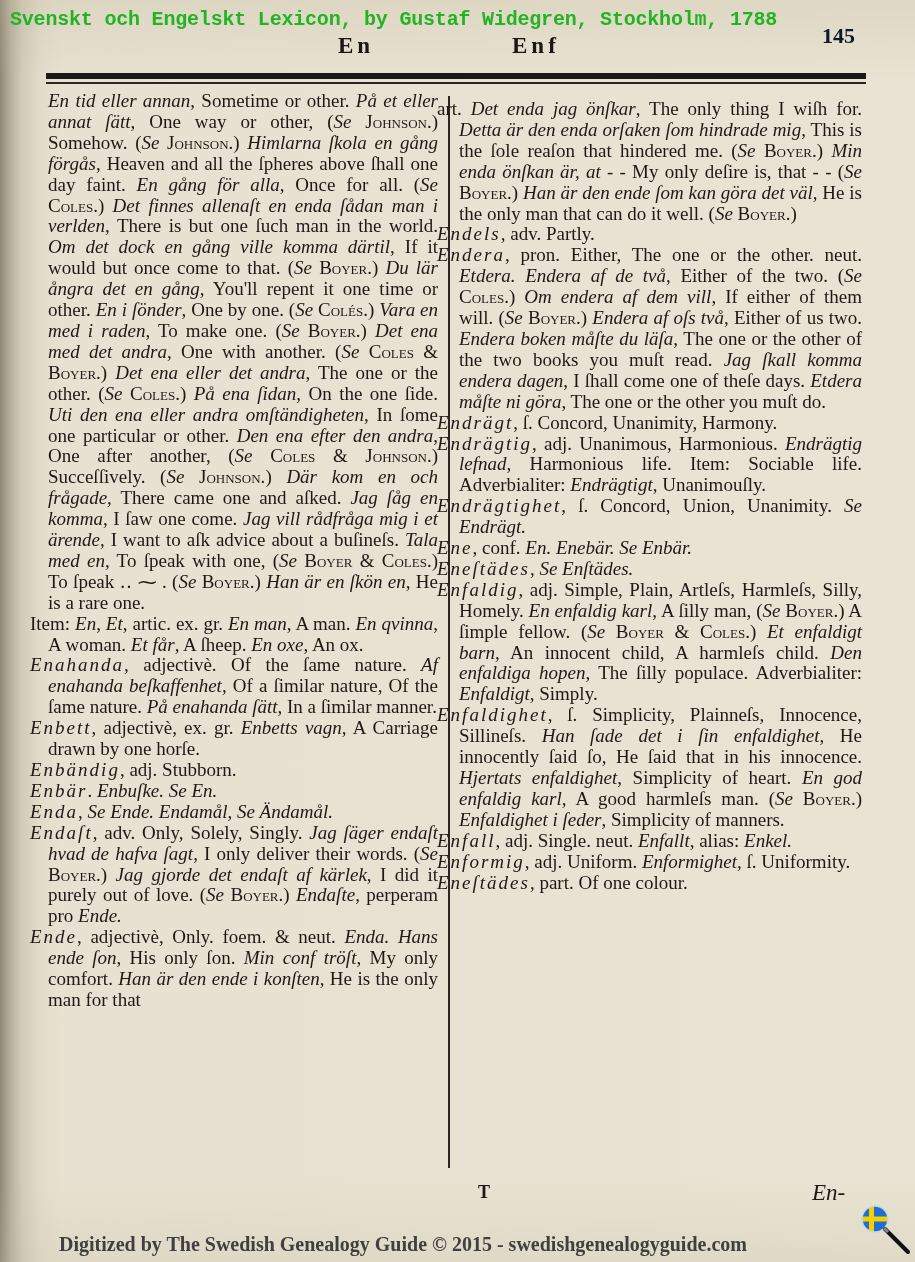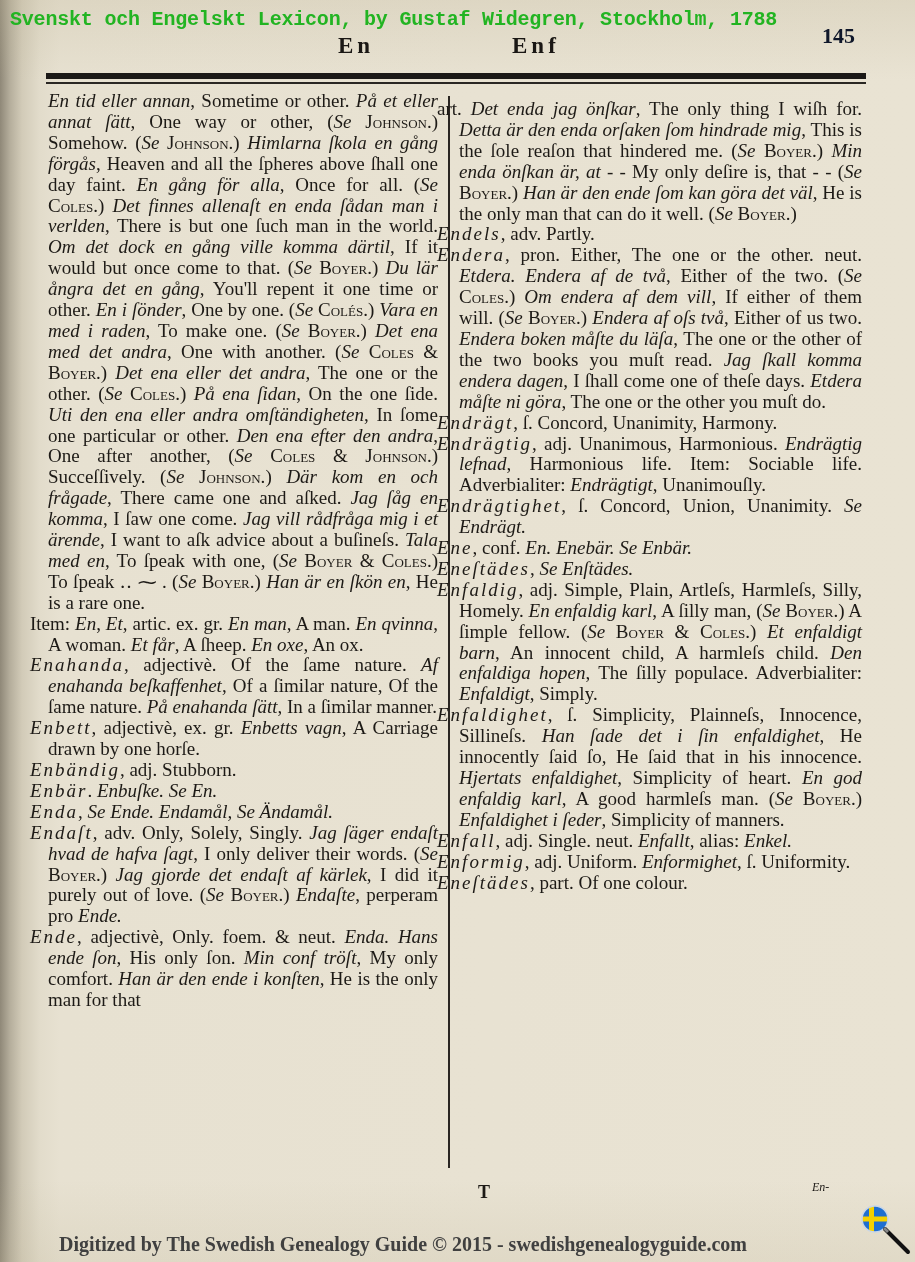--- a/index.html
+++ b/index.html
@@ -51,21 +51,21 @@
     background: #2a2622; z-index: 2;
   }
   .entry { margin: 0; padding-left: 18px; text-indent: -18px; }
   .entry.cont { padding-left: 18px; text-indent: 0; }
   .col-right .entry.cont { padding-left: 22px; margin-top: 8px; }
   .col-right .entry { padding-left: 22px; text-indent: -22px; }
   .head { font-style: italic; letter-spacing: 2px; }
   .it { font-style: italic; }
   .sc { font-variant: small-caps; }
   .catch-T { position: absolute; left: 478px; top: 1182px; font-size: 18px; font-weight: bold; z-index: 2; }
-  .catch-word { position: absolute; left: 812px; top: 1180px; font-size: 12px; font-style: italic; z-index: 2; }
+  .catch-word { position: absolute; left: 812px; top: 1180px; font-size: 23px; font-style: italic; z-index: 2; }
   .watermark-bottom {
     position: absolute; left: 59px; top: 1233px;
     font-family: "Liberation Serif", serif; font-weight: bold;
     font-size: 20px; color: #404040; z-index: 3;
   }
   .logo {
     position: absolute; left: 860px; top: 1204px; width: 52px; height: 52px; z-index: 3;
   }
 </style>
 </head>

